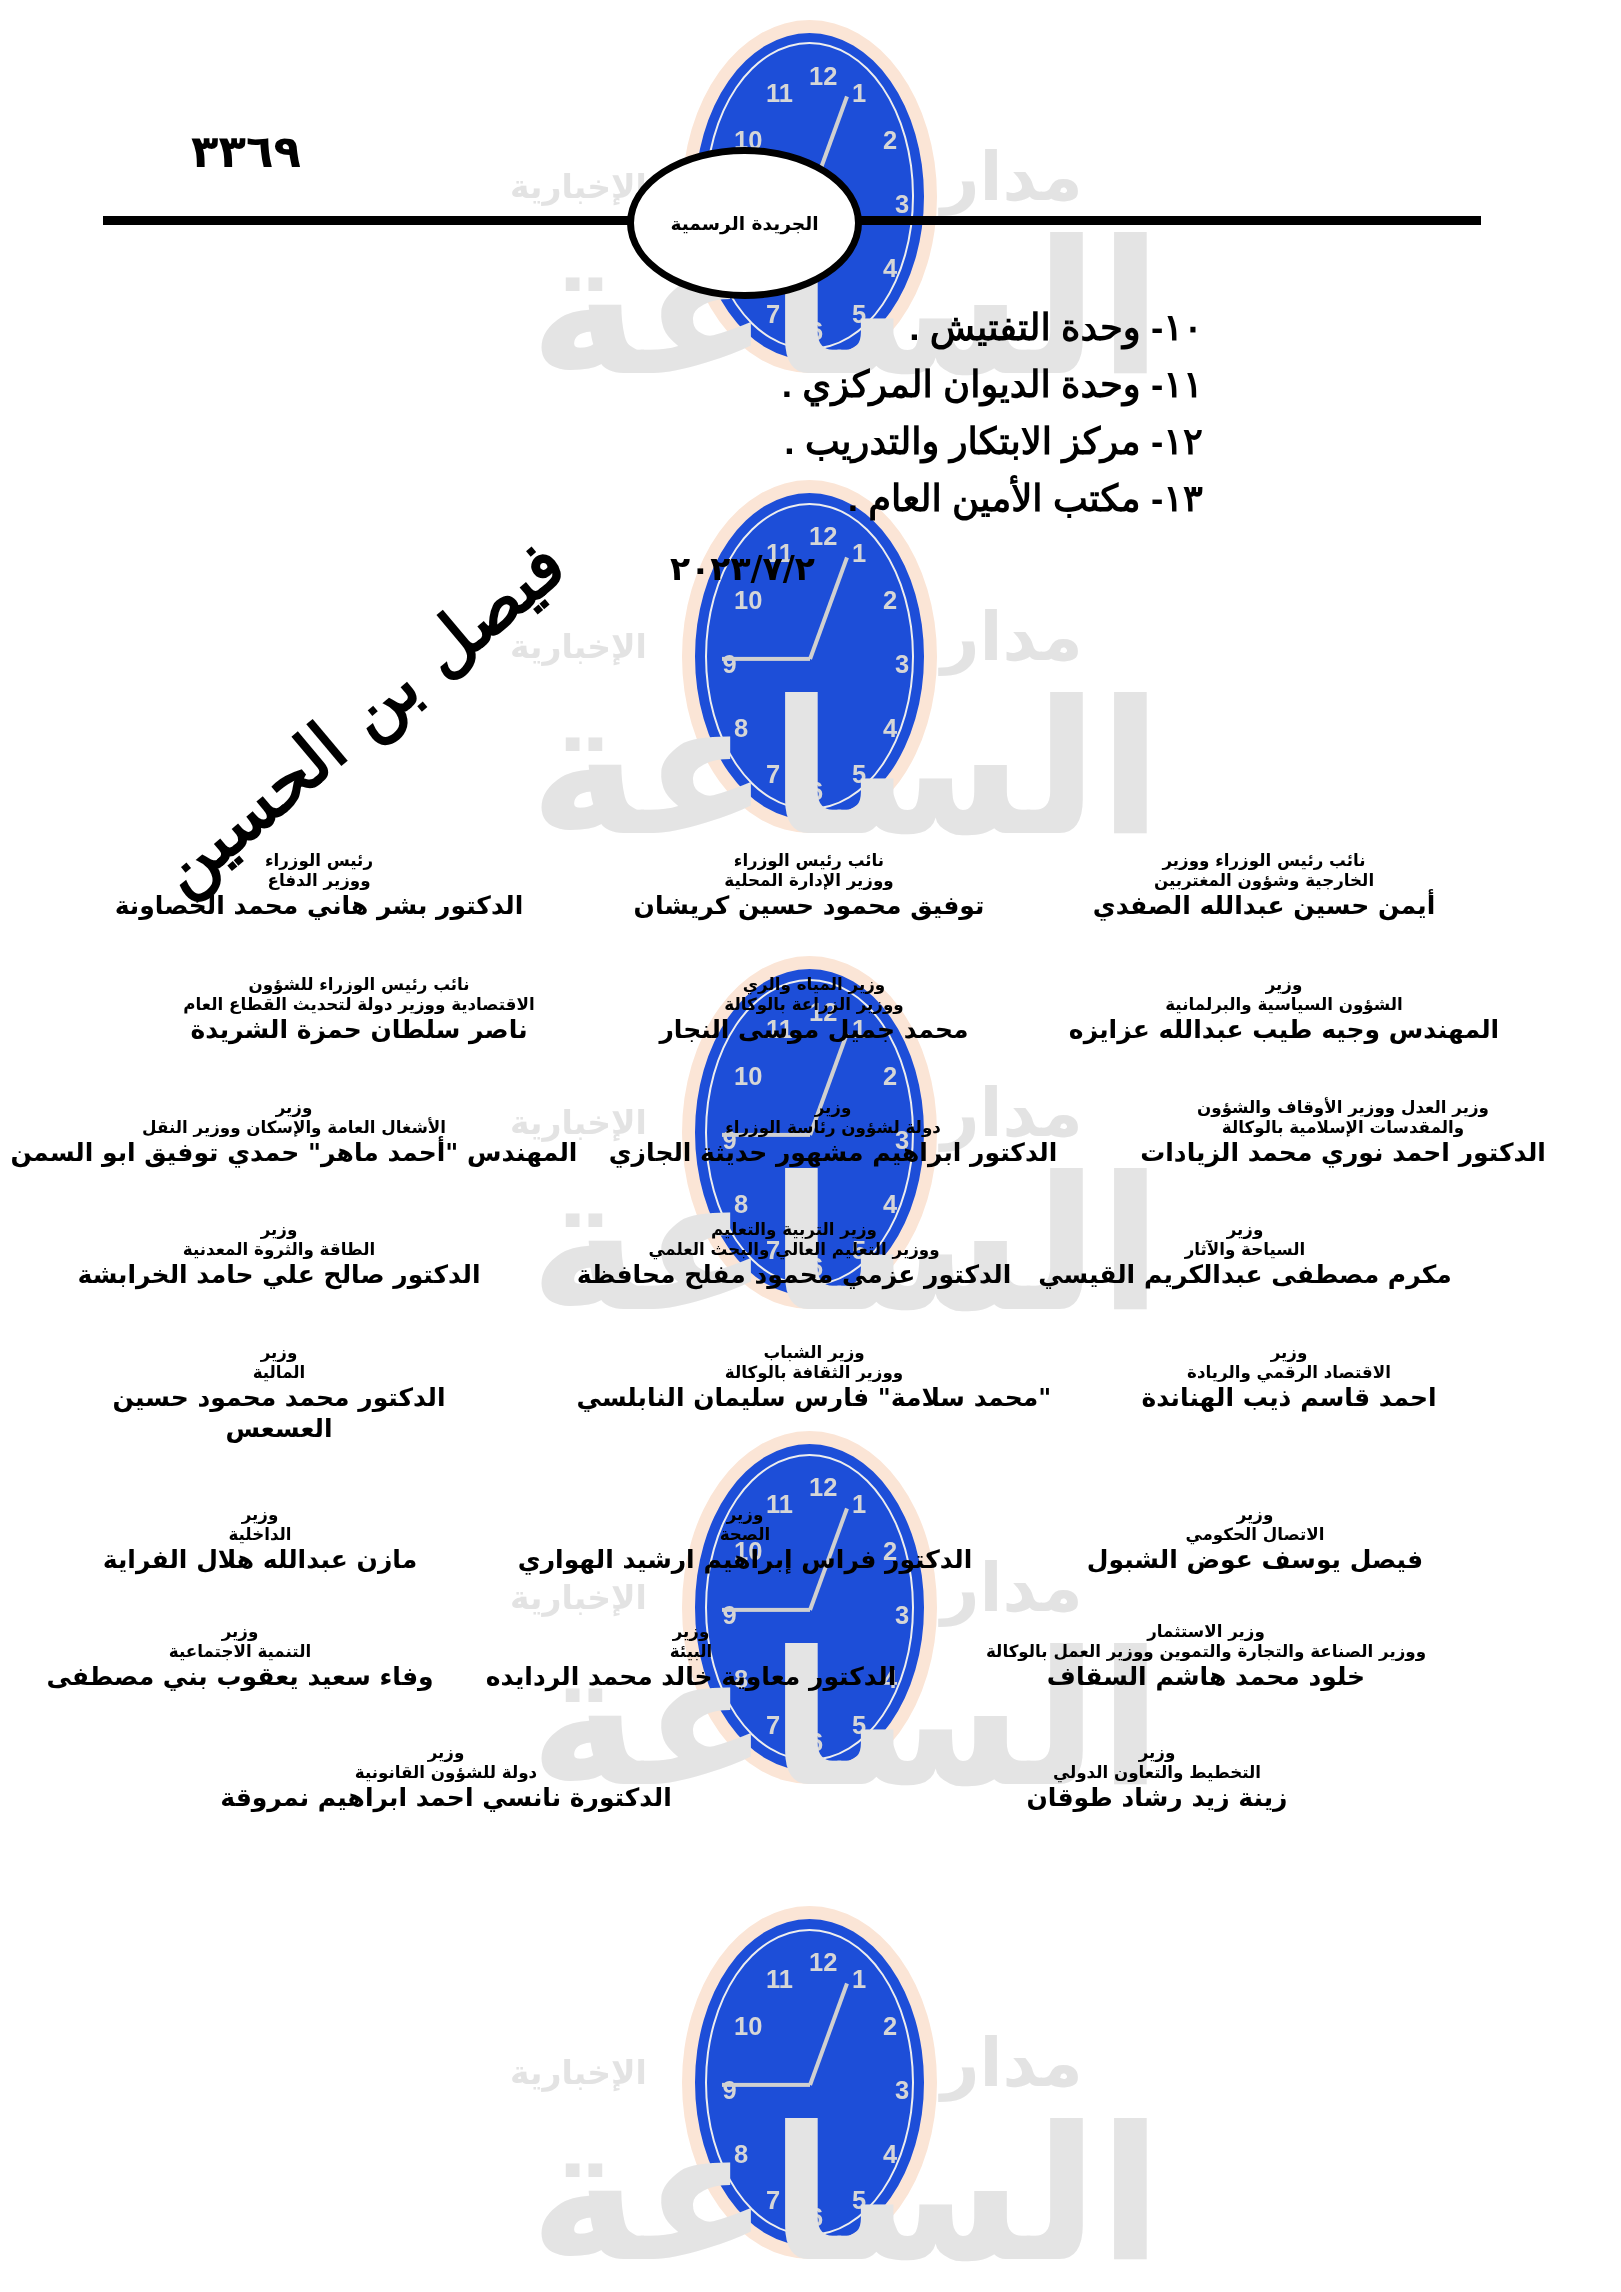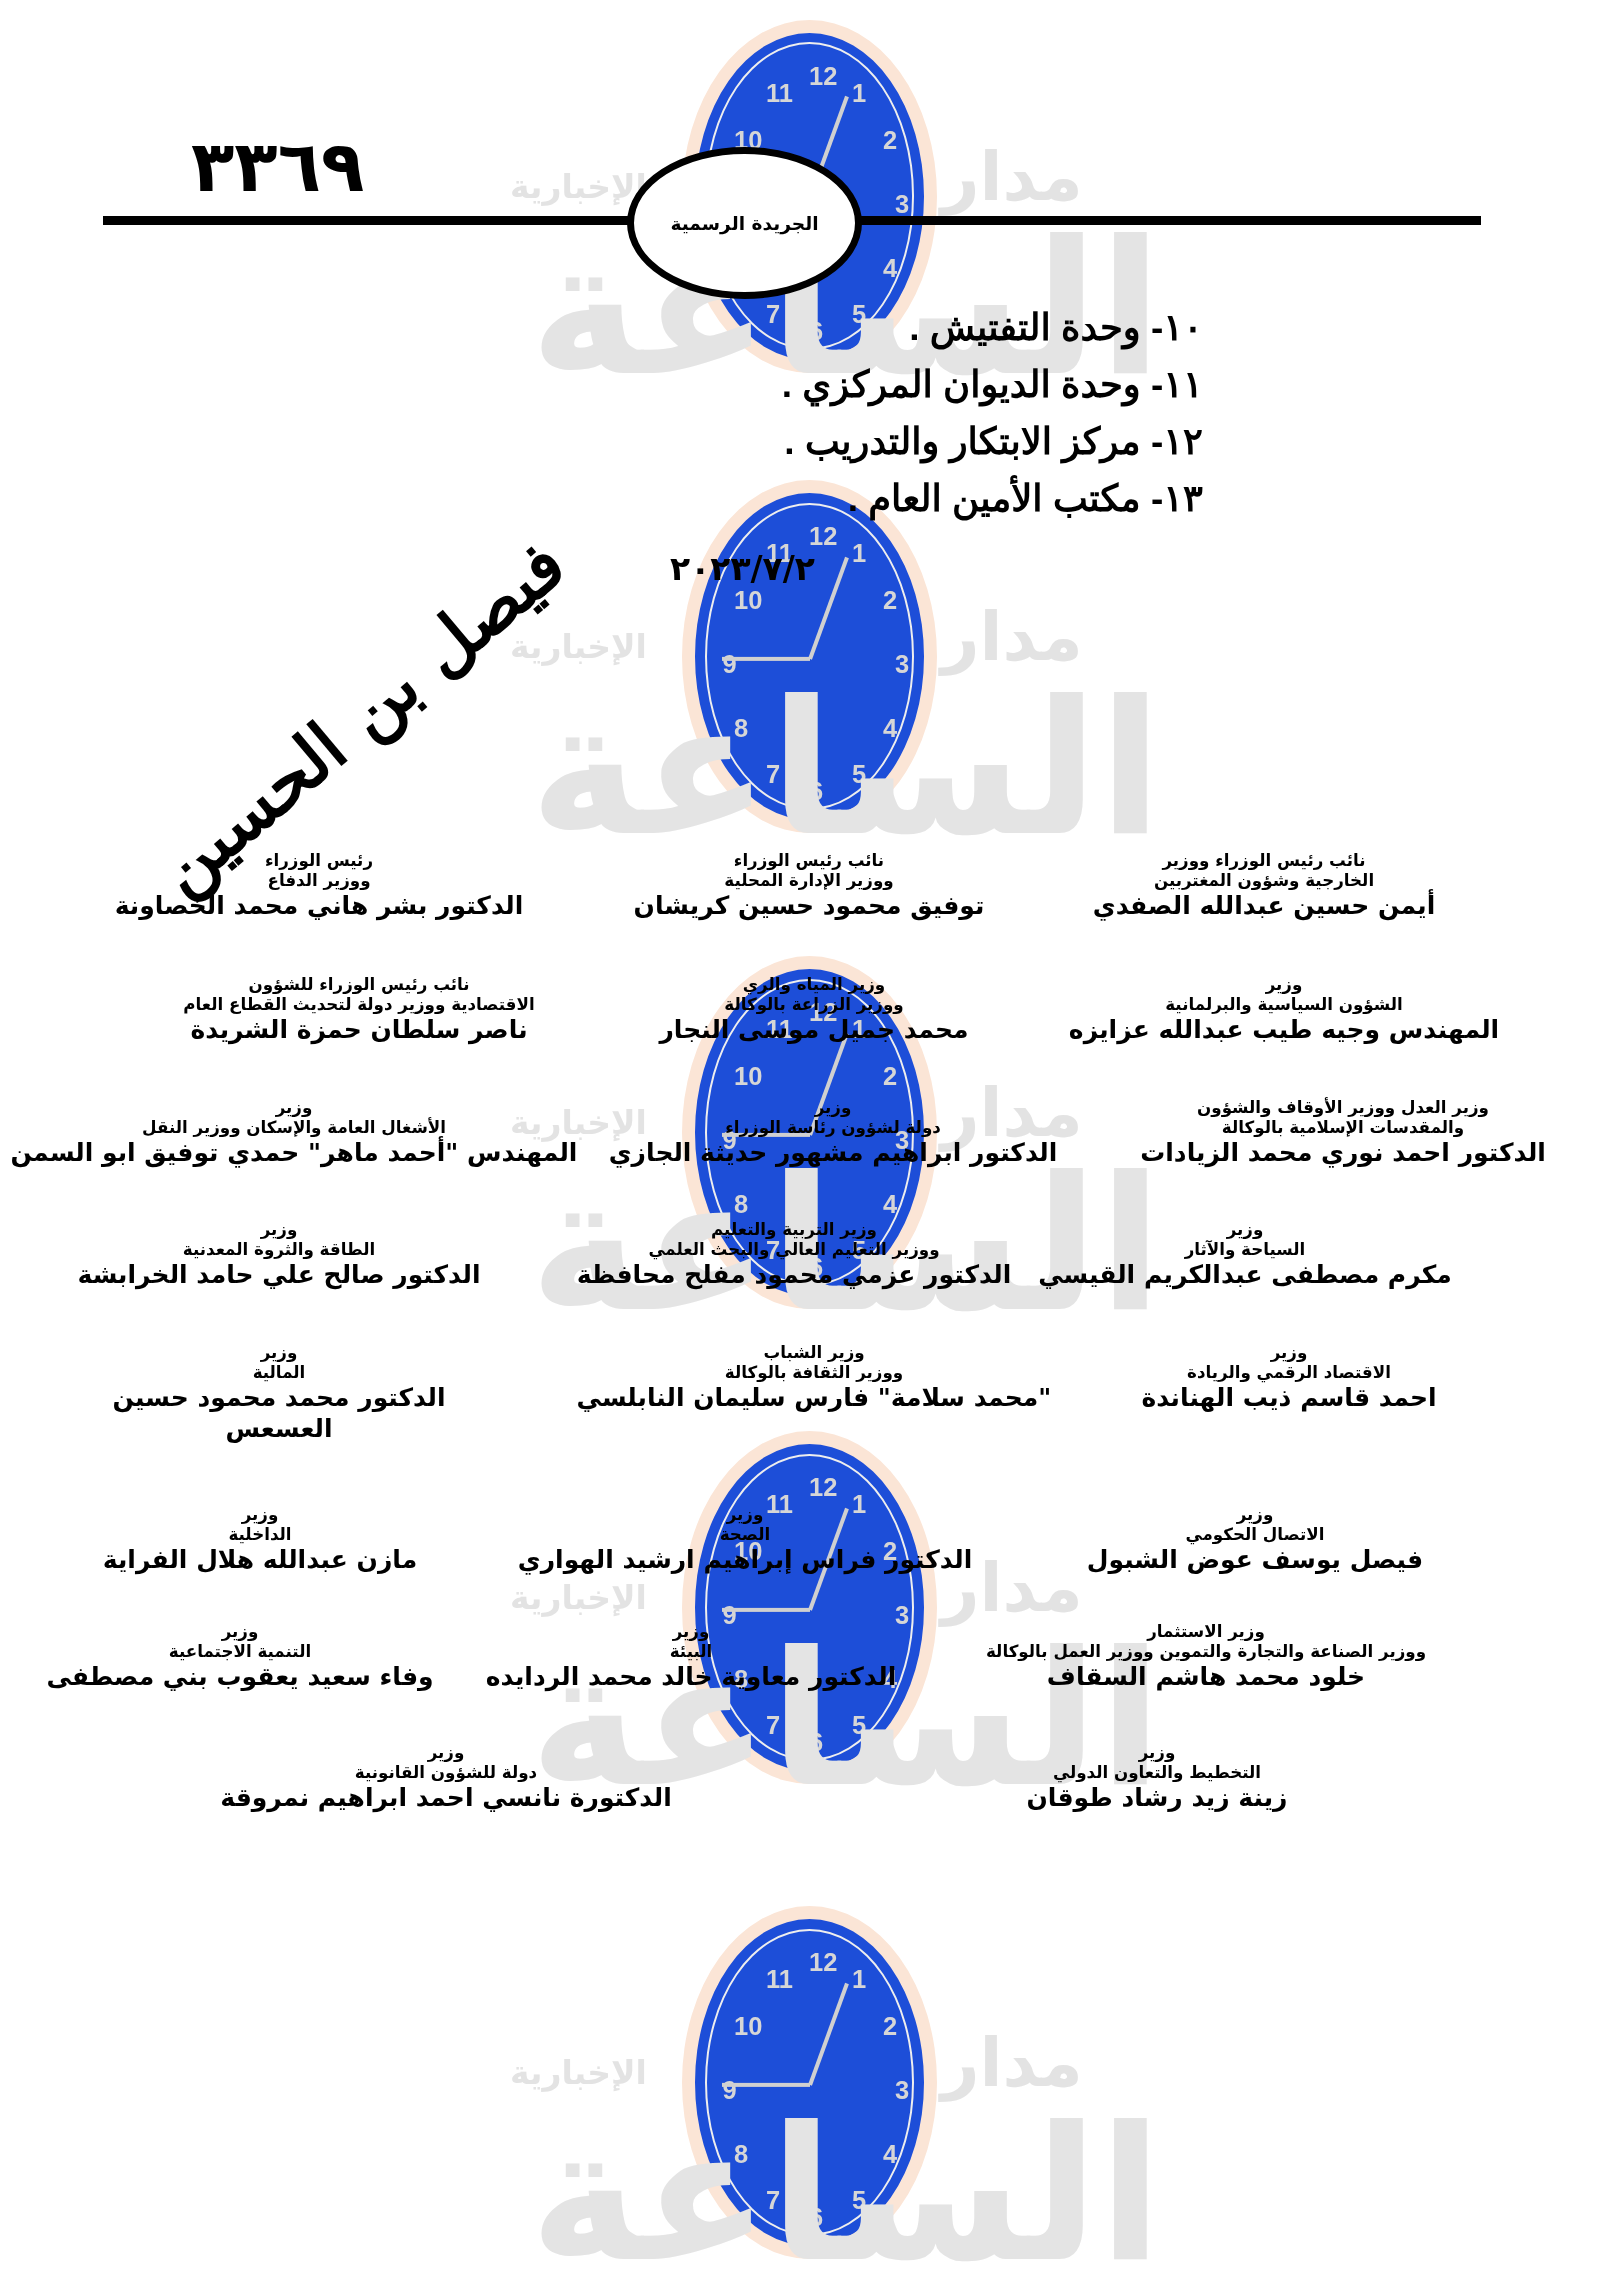--- a/index.html
+++ b/index.html
@@ -6,21 +6,21 @@
   body{width:1621px;height:2293px;position:relative;overflow:hidden;font-family:"DejaVu Sans",sans-serif;color:#000;}
   .wm{position:absolute;left:510px;width:608px;height:510px;pointer-events:none;z-index:0;}
   .wm .clock{position:absolute;left:172px;top:0;width:255px;height:353px;border-radius:50%;border:13.7px solid #fbe5d6;background:#1d4ed8;box-sizing:border-box;}
   .wm .clock .inner{position:absolute;left:9.8px;top:9.8px;right:9.8px;bottom:9.8px;border-radius:50%;border:2.9px solid #eeeeee;}
   .wm .clock .num{position:absolute;font-family:"Liberation Sans",sans-serif;font-weight:bold;font-size:25.5px;color:#d6d6d6;}
   .wm .clock .hand{position:absolute;left:50%;top:50%;height:3.9px;background:#d0d0d0;transform-origin:0 50%;}
   .wm .small{position:absolute;left:0;top:147px;font-family:"DejaVu Sans",sans-serif;font-weight:bold;font-size:33px;color:#e3e3e3;direction:rtl;}
   .wm .madar{position:absolute;left:431px;top:118px;font-family:"DejaVu Sans",sans-serif;font-weight:bold;font-size:67px;color:#e3e3e3;direction:rtl;}
   .wm .big{position:absolute;left:19.6px;top:196px;font-family:"DejaVu Sans",sans-serif;font-weight:bold;font-size:186px;line-height:1;color:#e4e4e4;direction:rtl;letter-spacing:-3.9px;}
   .content{position:absolute;inset:0;z-index:1;}
-  .page-number{position:absolute;left:191px;top:125px;font-family:"DejaVu Sans",sans-serif;font-weight:bold;font-size:71px;letter-spacing:2px;}
+  .page-number{position:absolute;left:191px;top:125px;font-family:"DejaVu Sans",sans-serif;font-weight:bold;font-size:45px;letter-spacing:2px;}
   .header-line{position:absolute;left:103px;top:216px;width:1378px;height:8.8px;background:#000;}
   .header-oval{position:absolute;left:627px;top:147px;width:235px;height:152px;border:7.8px solid #000;border-radius:50%;background:#fff;box-sizing:border-box;display:flex;align-items:center;justify-content:center;}
   .header-oval span{font-size:18.6px;font-weight:bold;direction:rtl;}
   .items{position:absolute;right:418px;top:299px;direction:rtl;text-align:right;}
   .items .item{font-family:"Liberation Sans",sans-serif;font-weight:bold;font-size:37px;line-height:57px;white-space:nowrap;margin-left:30px;}
   .date{position:absolute;left:670px;top:549px;font-family:"DejaVu Sans",sans-serif;font-weight:bold;font-size:33px;direction:rtl;}
   .signature{position:absolute;left:108px;top:676px;font-family:"DejaVu Serif",serif;font-weight:bold;font-size:69px;transform:rotate(-40deg);transform-origin:center;direction:rtl;white-space:nowrap;}
   .sig-block{position:absolute;text-align:center;direction:rtl;white-space:nowrap;transform:translateX(-50%);}
   .sig-block .title{font-size:16.7px;font-weight:bold;line-height:19.6px;}
   .sig-block .name{font-size:25px;font-weight:bold;line-height:31px;}

